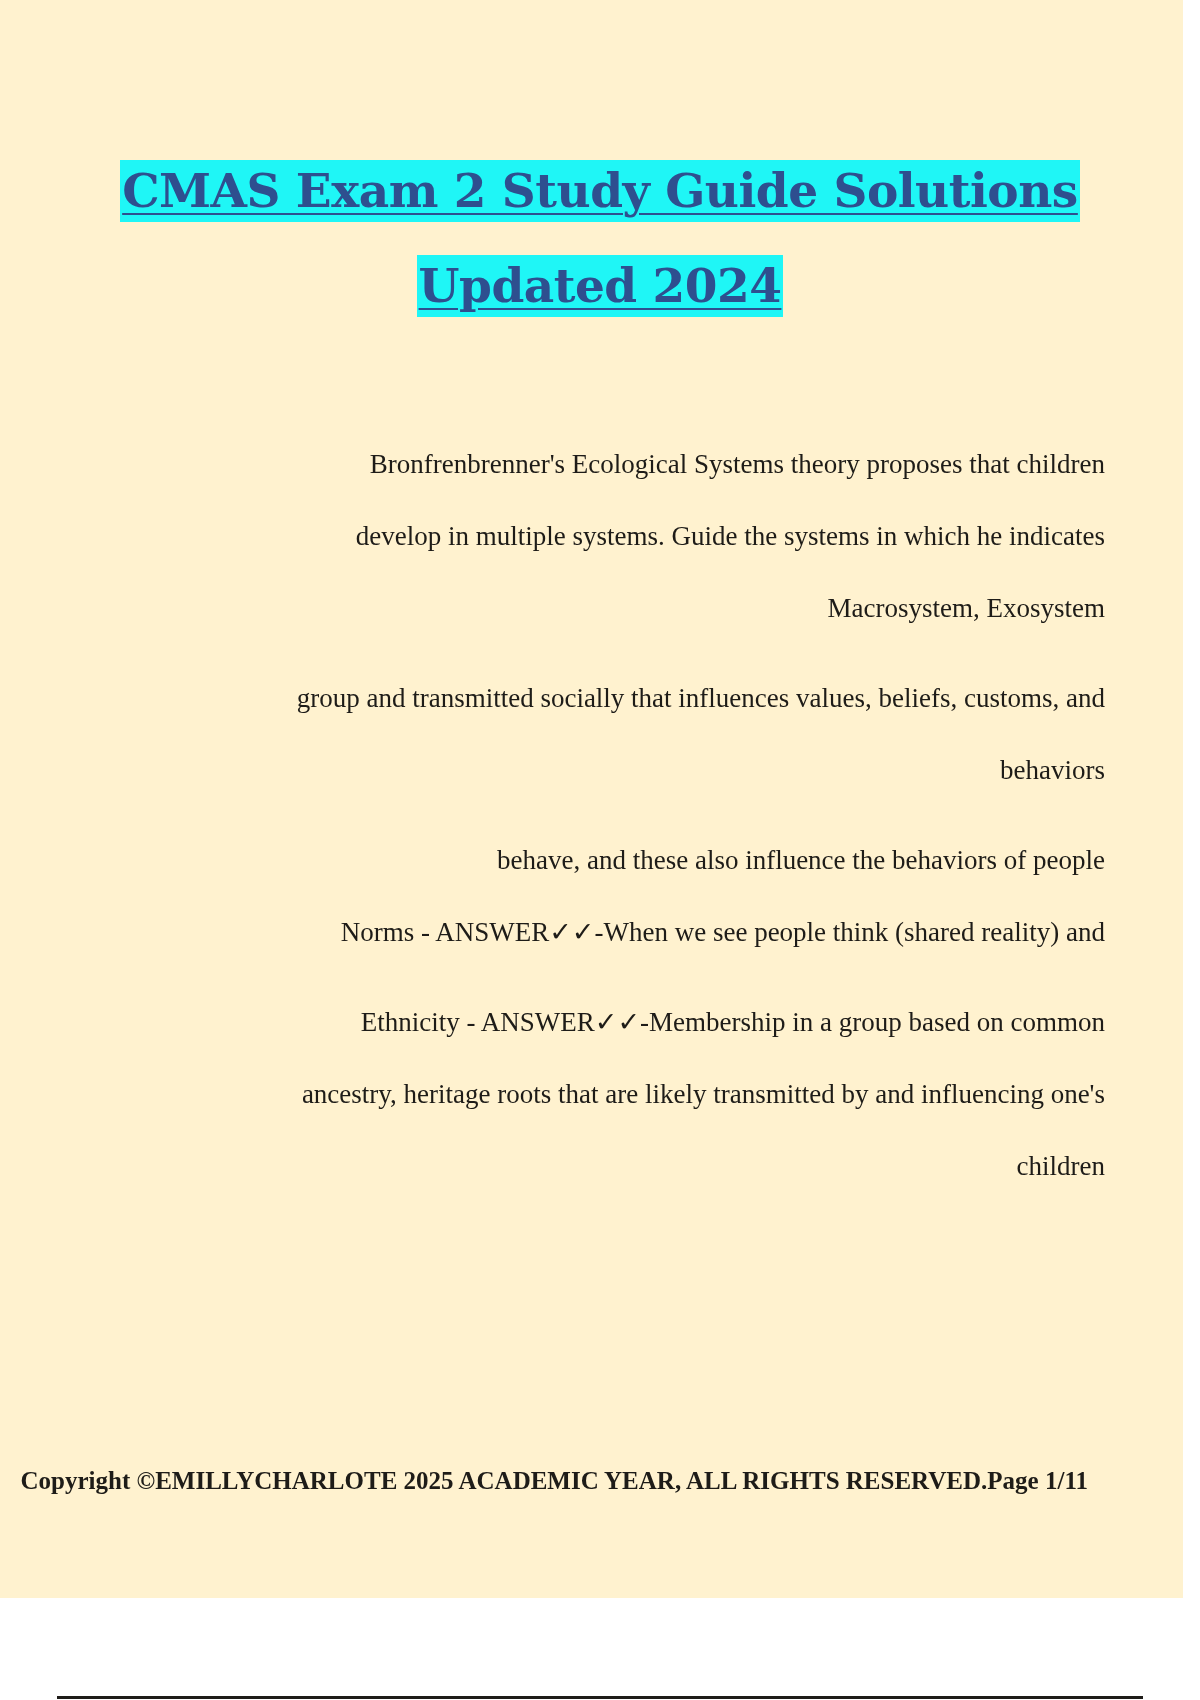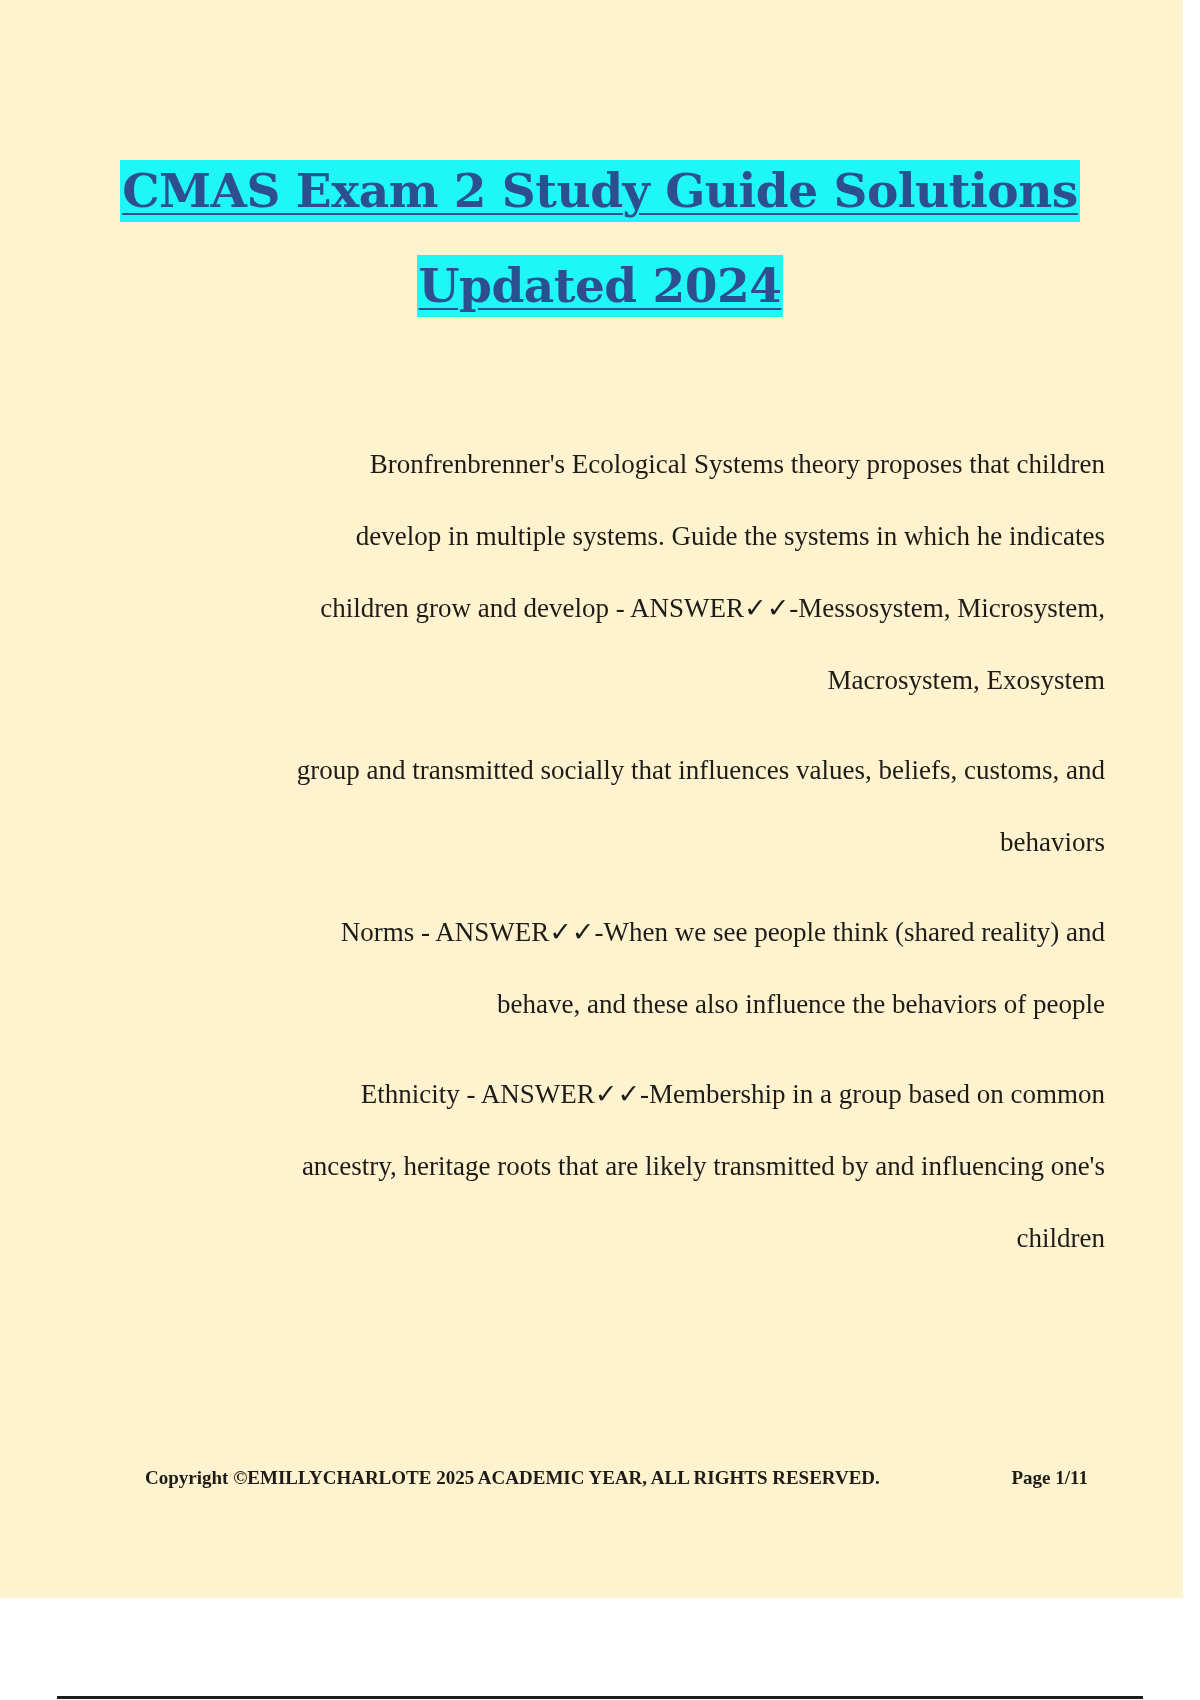--- a/index.html
+++ b/index.html
@@ -65,24 +65,24 @@
     .para-gap {
       height: 18px;
     }
     .footer {
       position: absolute;
       left: 145px;
       top: 1467px;
       width: 943px;
       font-family: "Liberation Serif", "DejaVu Serif", serif;
       font-weight: bold;
-      font-size: 19px;
+      font-size: 25px;
       color: #1e1c18;
       display: flex;
-      justify-content: space-between;
+      justify-content: flex-end;
       white-space: nowrap;
     }
     .bottom-rule {
       position: absolute;
       left: 57px;
       top: 1696px;
       width: 1086px;
       height: 3px;
       background: #1e1c18;
     }
@@ -97,32 +97,31 @@
     </div>
     <div class="title-row">
       <span class="title-line">Updated 2024</span>
     </div>
   </div>
 
   <div class="content">
     <div class="para">
       <span class="line"> Bronfrenbrenner's Ecological Systems theory proposes that children</span>
       <span class="line">develop in multiple systems. Guide the systems in which he indicates</span>
-      <span class="line">children grow and develop - ANSWER✓✓-Messosystem, Microsystem,</span>
       <span class="line">Macrosystem, Exosystem</span>
     </div>
     <div class="para-gap"></div>
     <div class="para">
       <span class="line">group and transmitted socially that influences values, beliefs, customs, and</span>
       <span class="line">behaviors</span>
     </div>
     <div class="para-gap"></div>
     <div class="para">
+      <span class="line">behave, and these also influence the behaviors of people</span>
       <span class="line">Norms - ANSWER✓✓-When we see people think (shared reality) and</span>
-      <span class="line">behave, and these also influence the behaviors of people</span>
     </div>
     <div class="para-gap"></div>
     <div class="para">
       <span class="line">Ethnicity - ANSWER✓✓-Membership in a group based on common</span>
       <span class="line">ancestry, heritage roots that are likely transmitted by and influencing one's</span>
       <span class="line">children</span>
     </div>
   </div>
 
   <div class="footer">

